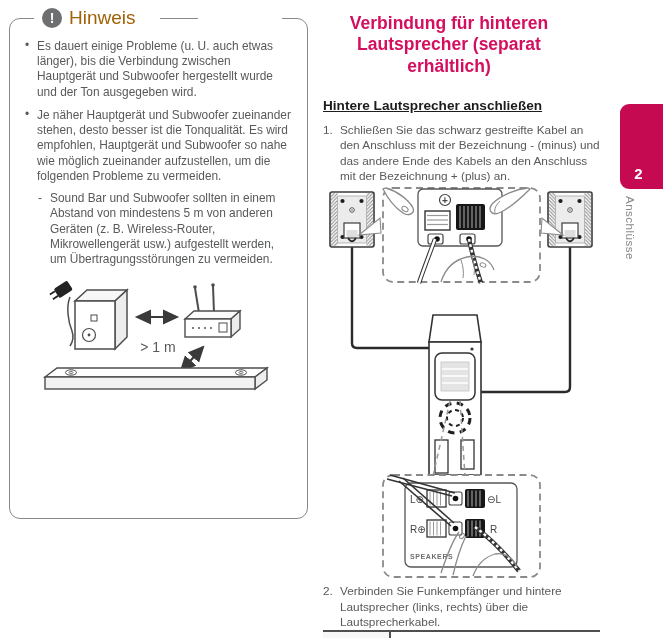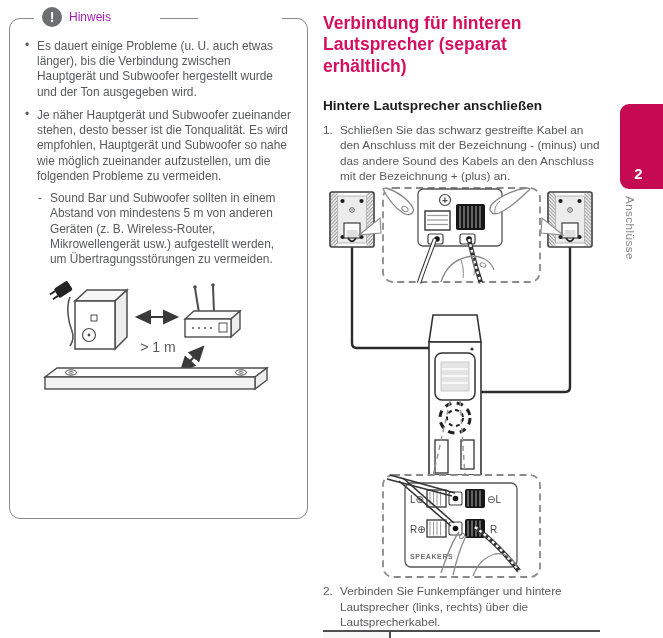--- a/index.html
+++ b/index.html
@@ -8,32 +8,32 @@
 
   
   .note-box{position:absolute;left:9px;top:18px;width:299px;height:501px;
     border:1.5px solid #8a8a8a;border-radius:11px;box-sizing:border-box;background:#fff;}
   .note-top-mask{position:absolute;top:-3px;left:24px;width:248px;height:4px;background:#fff;}
   .note-top-seg{position:absolute;top:-1.5px;left:150px;width:38px;height:1.5px;background:#8a8a8a;}
   .note-header{position:absolute;top:-12px;left:24px;display:flex;align-items:center;gap:7px;
     background:#fff;padding:0 8px;}
   .note-icon{width:20px;height:20px;border-radius:50%;background:#6e6f71;color:#fff;
     display:flex;align-items:center;justify-content:center;font-weight:bold;font-size:14px;line-height:1;}
-  .note-title{font-size:12px;color:#a21caf;}
+  .note-title{font-size:19px;color:#a16207;}
   .note-body{padding:20px 15px 0 14px;font-size:11.9px;color:#58595b;line-height:1.28;}
   .bullet{position:relative;padding-left:13px;margin-bottom:8px;}
   .bullet::before{content:"\2022";position:absolute;left:1px;top:-1px;}
   .subitem{position:relative;padding-left:13px;margin-top:7px;}
   .subitem::before{content:"-";position:absolute;left:1px;}
   .note-diagram{display:block;margin:8px auto 0 auto;}
 
   
   .main-col{position:absolute;left:323px;top:13px;width:279px;}
-  .main-title{font-size:17.5px;font-weight:bold;color:#d50f5f;line-height:1.22;margin:0;width:252px;}
-  .section-heading{font-size:13.6px;font-weight:bold;color:#1c1c1c;margin:21px 0 10px 0;}
+  .main-title{font-size:17.5px;font-weight:bold;color:#d50f5f;line-height:1.22;margin:0;width:252px;text-align:center;}
+  .section-heading{font-size:13.6px;font-weight:bold;color:#1c1c1c;margin:21px 0 10px 0;text-decoration:underline;}
   .step{display:flex;font-size:11.8px;color:#58595b;line-height:1.3;}
   .step .num{width:17px;flex:0 0 17px;}
   .conn-diagram{display:block;margin-top:3px;}
   .step2{margin-top:5px;}
 
   
   .table-fragment{position:absolute;left:323px;top:630px;width:277px;height:8px;
     border-top:2px solid #4f4f51;background:#f7f7f7;}
   .table-fragment .vline{position:absolute;left:66px;top:0;width:1.5px;height:8px;background:#4f4f51;}
   .table-fragment .cell2{position:absolute;left:67.5px;top:0;right:0;height:8px;background:#fff;}
@@ -121,21 +121,21 @@
       </svg>
     </div>
   </div>
 
   <div class="main-col">
     <h1 class="main-title">Verbindung für hinteren Lautsprecher (separat erhältlich)</h1>
     <h2 class="section-heading">Hintere Lautsprecher anschließen</h2>
 
     <div class="step">
       <span class="num">1.</span>
-      <span class="txt">Schließen Sie das schwarz gestreifte Kabel an den Anschluss mit der Bezeichnung - (minus) und das andere Sound des Kabels an den Anschluss mit der Bezeichnung + (plus) an.</span>
+      <span class="txt">Schließen Sie das schwarz gestreifte Kabel an den Anschluss mit der Bezeichnung - (minus) und das andere Ende des Kabels an den Anschluss mit der Bezeichnung + (plus) an.</span>
     </div>
 
     <svg class="conn-diagram" width="278" height="392" viewBox="0 0 278 392">
       <defs>
         <pattern id="hatch" width="3.5" height="3.5" patternUnits="userSpaceOnUse">
           <rect width="3.5" height="3.5" fill="#fff"></rect>
           <path d="M0,3.5 L3.5,0" stroke="#8a8a8a" stroke-width="1"></path>
           <path d="M0,0 L3.5,3.5" stroke="#c4c4c4" stroke-width="0.6"></path>
         </pattern>
         <g id="spk-def">

